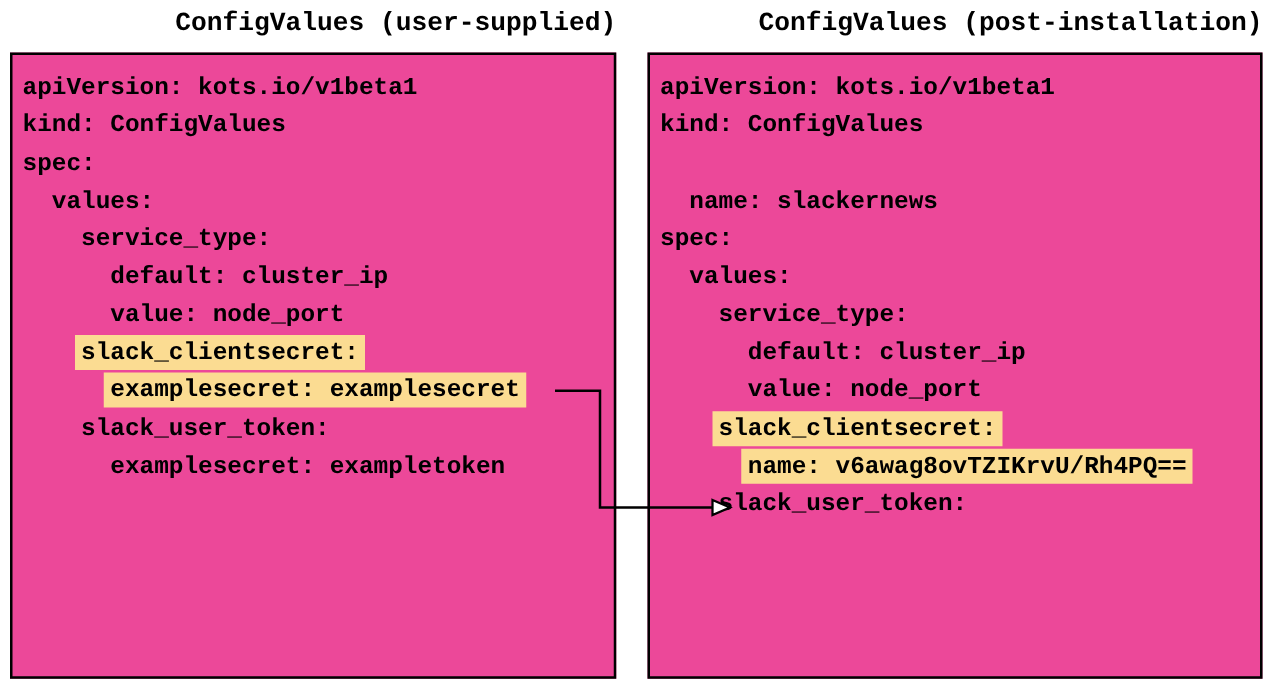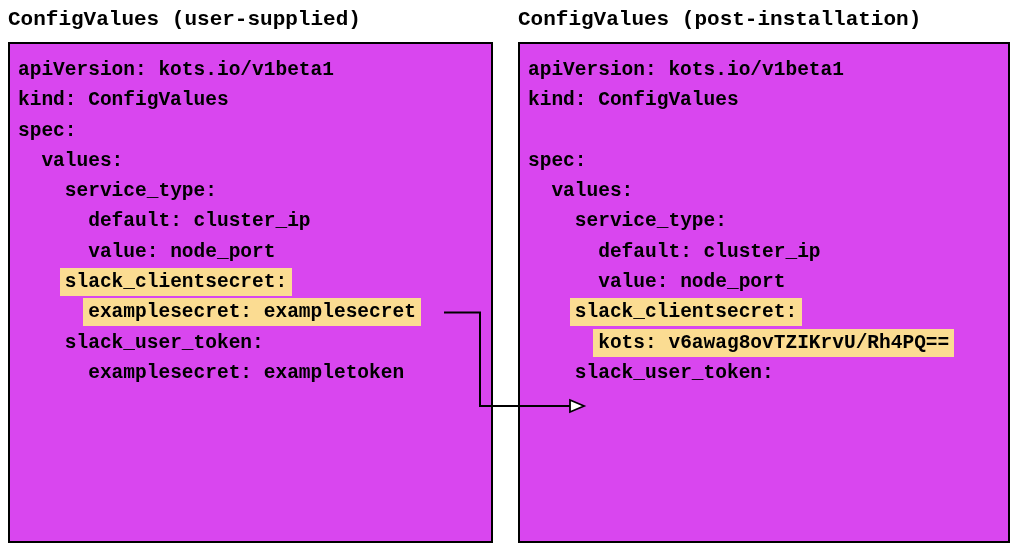--- a/index.html
+++ b/index.html
@@ -13,32 +13,32 @@
     background: #ffffff;
     overflow: hidden;
     font-family: "Liberation Mono", "DejaVu Sans Mono", monospace;
     color: #000000;
   }
   .panel-title {
     position: absolute;
     top: 5px;
     height: 30px;
     line-height: 30px;
-    text-align: left;
+    text-align: right;
     font-weight: bold;
     font-size: 21px;
     white-space: pre;
   }
   .panel-title.left  { left: 8px;   width: 485px; }
   .panel-title.right { left: 518px; width: 492px; }
   .panel {
     position: absolute;
     top: 42px;
     height: 501px;
-    background: #d946ef;
+    background: #ec4899;
     border: 2px solid #000000;
     box-sizing: border-box;
     padding: 11px 4px 0 8px;
   }
   .panel.left  { left: 8px;   width: 485px; }
   .panel.right { left: 518px; width: 492px; }
   .line {
     height: 30.3px;
     line-height: 30.3px;
     font-size: 19.5px;
@@ -75,26 +75,27 @@
   <div class="line"><span class="ind">    </span><span class="txt hl">slack_clientsecret:</span></div>
   <div class="line"><span class="ind">      </span><span class="txt hl">examplesecret: examplesecret</span></div>
   <div class="line"><span class="ind">    </span><span class="txt">slack_user_token:</span></div>
   <div class="line"><span class="ind">      </span><span class="txt">examplesecret: exampletoken</span></div>
 </div>
 
 <div class="panel right">
   <div class="line"><span class="ind"></span><span class="txt">apiVersion: kots.io/v1beta1</span></div>
   <div class="line"><span class="ind"></span><span class="txt">kind: ConfigValues</span></div>
   <div class="line"><span class="ind">  </span></div>
+  <div class="line"><span class="ind">  </span><span class="txt">name: slackernews</span></div>
   <div class="line"><span class="ind"></span><span class="txt">spec:</span></div>
   <div class="line"><span class="ind">  </span><span class="txt">values:</span></div>
   <div class="line"><span class="ind">    </span><span class="txt">service_type:</span></div>
   <div class="line"><span class="ind">      </span><span class="txt">default: cluster_ip</span></div>
   <div class="line"><span class="ind">      </span><span class="txt">value: node_port</span></div>
   <div class="line"><span class="ind">    </span><span class="txt hl">slack_clientsecret:</span></div>
-  <div class="line"><span class="ind">      </span><span class="txt hl">kots: v6awag8ovTZIKrvU/Rh4PQ==</span></div>
+  <div class="line"><span class="ind">      </span><span class="txt hl">name: v6awag8ovTZIKrvU/Rh4PQ==</span></div>
   <div class="line"><span class="ind">    </span><span class="txt">slack_user_token:</span></div>
 </div>
 
 <svg class="arrow-overlay" width="1019" height="559" viewBox="0 0 1019 559">
   <path d="M444 312.5 H480 V406 H570" fill="none" stroke="#000000" stroke-width="2"></path>
   <path d="M570 400 L584 406 L570 412 Z" fill="#ffffff" stroke="#000000" stroke-width="1.8" stroke-linejoin="miter"></path>
 </svg>
 
 </body></html>

